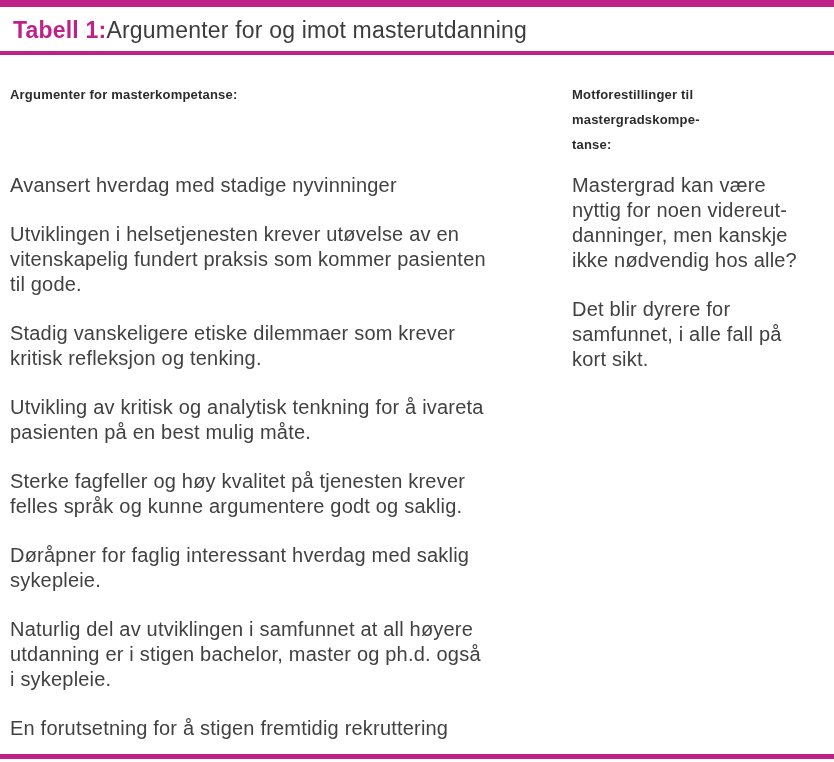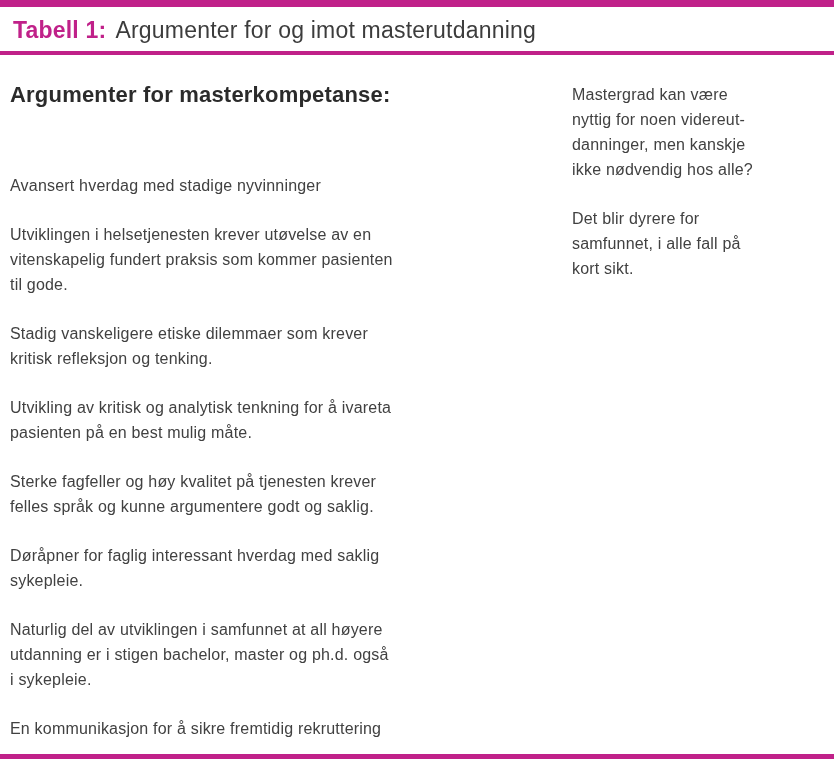--- a/index.html
+++ b/index.html
@@ -29,45 +29,44 @@
   .title-row {
     padding: 8px 14px 6px 13px;
     font-size: 23px;
     line-height: 30px;
     letter-spacing: 0.2px;
     color: var(--title-text);
   }
   .title-label {
     color: var(--accent);
     font-weight: 700;
-    margin-right: 9px;
   }
   .rule {
     height: 4px;
     background: var(--accent);
   }
   .columns {
     display: grid;
     grid-template-columns: 558px 1fr;
     column-gap: 4px;
     padding: 27px 10px 0 10px;
   }
   .col-header {
     margin: 0;
     height: 91px;
-    font-size: 22px;
+    font-size: 13px;
     font-weight: 700;
     line-height: 25px;
     letter-spacing: 0.2px;
     color: var(--header-text);
     white-space: pre-line;
   }
   .para {
     margin: 0 0 24px 0;
-    font-size: 16px;
+    font-size: 20px;
     font-weight: 400;
     line-height: 25px;
     letter-spacing: 0.2px;
     color: var(--body-text);
     white-space: pre-line;
   }
   .bar-bottom {
     position: absolute;
     left: 0; right: 0; bottom: 3px;
     height: 5px;
@@ -99,24 +98,27 @@
 kritisk refleksjon og tenking.</p>
       <p class="para">Utvikling av kritisk og analytisk tenkning for å ivareta
 pasienten på en best mulig måte.</p>
       <p class="para">Sterke fagfeller og høy kvalitet på tjenesten krever
 felles språk og kunne argumentere godt og saklig.</p>
       <p class="para">Døråpner for faglig interessant hverdag med saklig
 sykepleie.</p>
       <p class="para">Naturlig del av utviklingen i samfunnet at all høyere
 utdanning er i stigen bachelor, master og ph.d. også
 i sykepleie.</p>
-      <p class="para">En kommunikasjon for å sikre fremtidig rekruttering</p>
+      <p class="para">En forutsetning for å stigen fremtidig rekruttering</p>
     </div>
 
     <div class="col">
+      <h3 class="col-header">Motforestillinger til
+mastergradskompe-
+tanse:</h3>
       <p class="para">Mastergrad kan være
 nyttig for noen videreut-
 danninger, men kanskje
 ikke nødvendig hos alle?</p>
       <p class="para">Det blir dyrere for
 samfunnet, i alle fall på
 kort sikt.</p>
     </div>
 
   </div>

